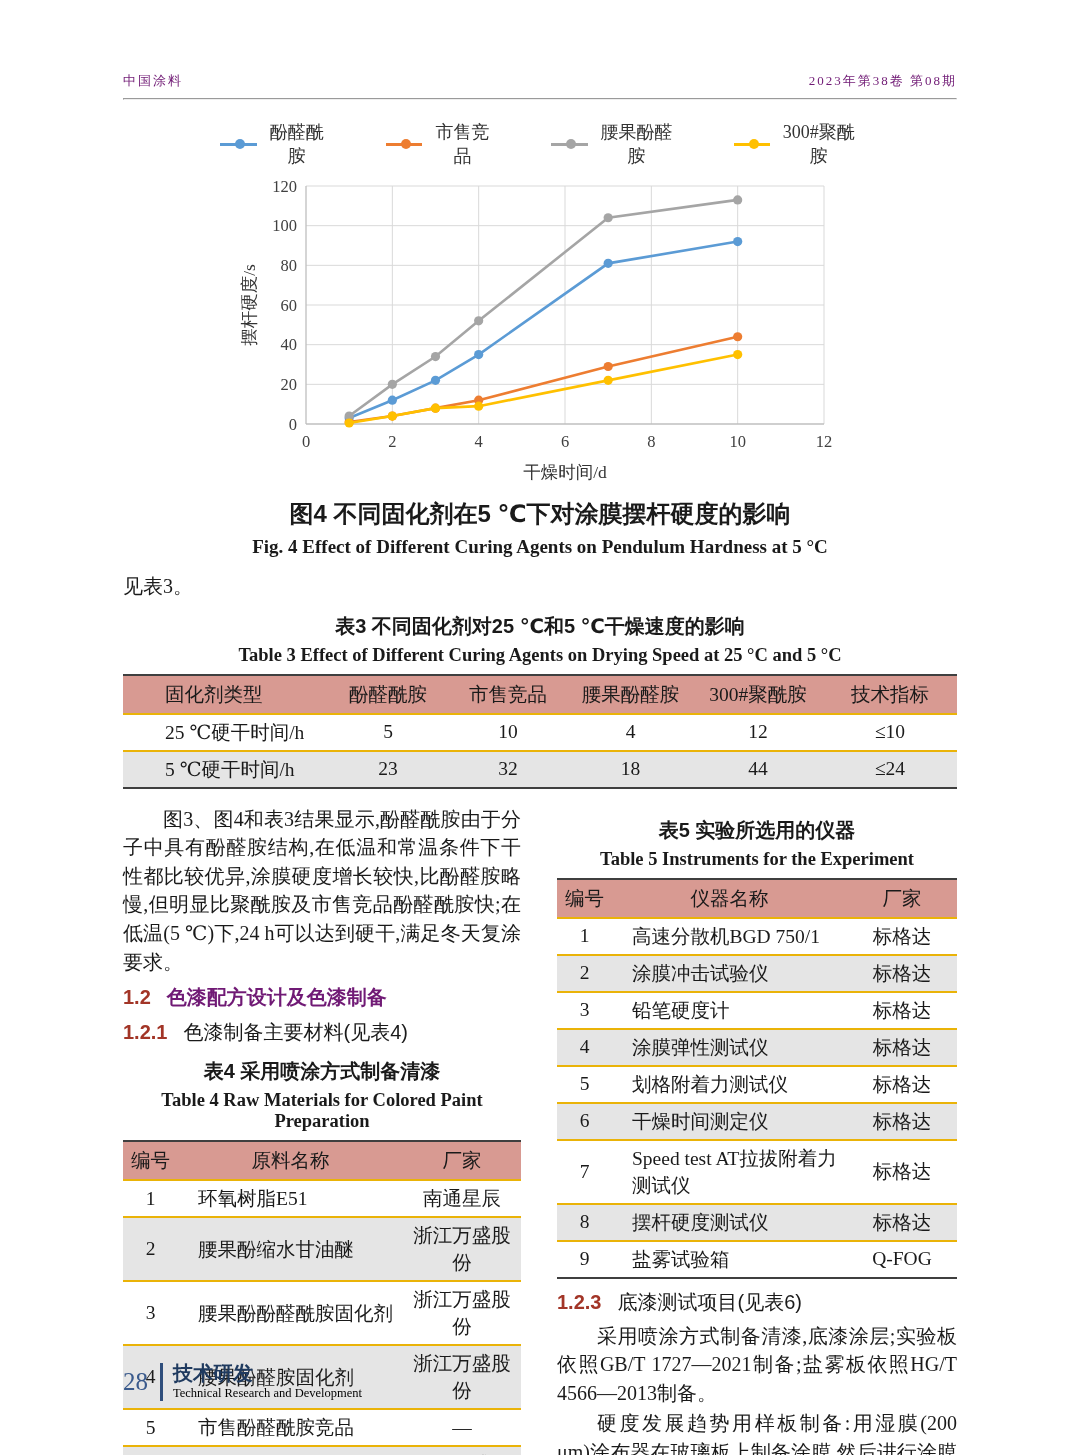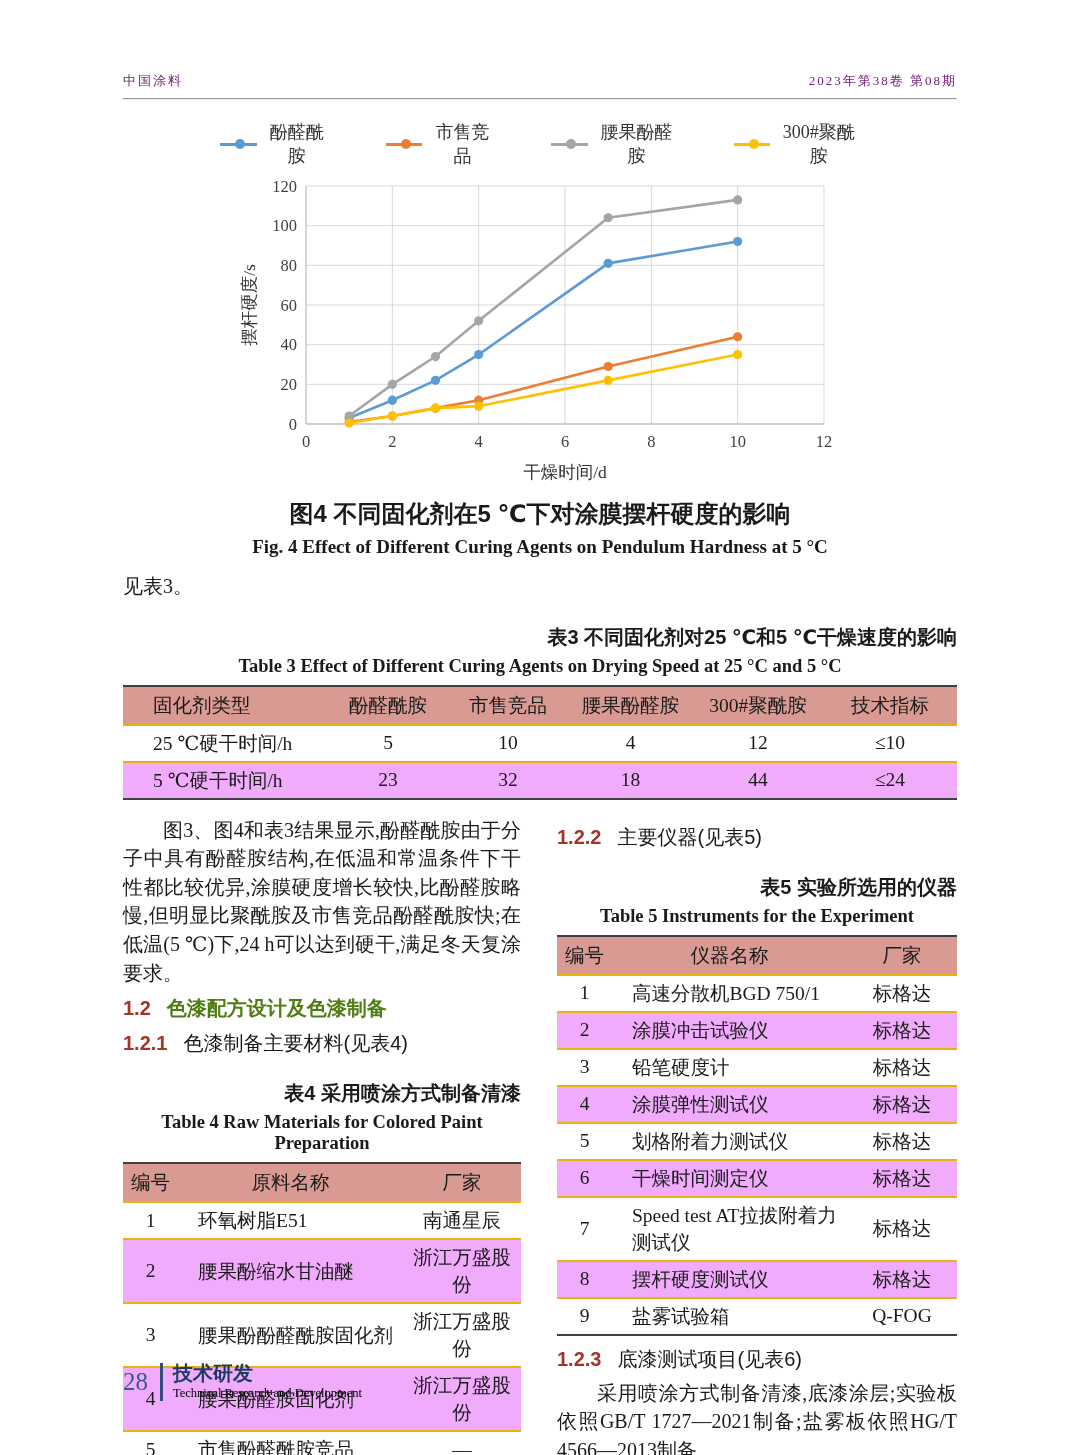--- a/index.html
+++ b/index.html
@@ -19,41 +19,41 @@
   .legend-label{font-size:18px;color:#333;}
   svg text.tick{font-family:"Liberation Serif","DejaVu Serif",serif;font-size:16.5px;fill:#404040;}
   svg text.axis-label{font-family:"Liberation Serif","DejaVu Serif",serif;font-size:17.5px;fill:#333;}
   .fig-cap-cn{font-family:"Liberation Sans","DejaVu Sans",sans-serif;font-weight:bold;font-size:24px;margin-top:10px;}
   .fig-cap-en{font-weight:bold;font-size:19px;margin-top:6px;}
   
   .para{font-size:20px;line-height:1.43;text-align:justify;margin:0;}
   .para.indent{text-indent:2em;}
   .see-t3{margin-top:14px;}
   
-  .tbl-title-cn{font-family:"Liberation Sans","DejaVu Sans",sans-serif;font-weight:bold;font-size:20px;text-align:right;margin-top:23px;}
+  .tbl-title-cn{font-family:"Liberation Sans","DejaVu Sans",sans-serif;font-weight:bold;font-size:20px;text-align:center;margin-top:12px;}
   .tbl-title-en{font-weight:bold;font-size:18.5px;text-align:center;margin:5px 0 8px;}
   
   table.data-table{border-collapse:collapse;border-top:2.5px solid #3f3f3f;border-bottom:2.5px solid #3f3f3f;
        font-size:19.5px;width:100%;}
   table.data-table thead tr{background:#d89a92;border-bottom:1.5px solid #3f3f3f;}
   table.data-table th{font-weight:normal;padding:5px 2px;text-align:center;}
   table.data-table td{padding:4px 2px;text-align:center;}
   table.data-table tbody tr{border-top:2px solid #eab308;}
-  table.data-table tbody tr.stripe{background:#f0abfc;}
-  .tbl3 th:first-child,.tbl3 td:first-child{text-align:left;padding-left:30px;}
+  table.data-table tbody tr.stripe{background:#e5e5e5;}
+  .tbl3 th:first-child,.tbl3 td:first-child{text-align:left;padding-left:42px;}
   .tbl-sm td{padding:2.5px 2px;}
   .tbl-sm th{padding:6px 2px;}
   .tbl-sm td:nth-child(2){text-align:left;padding-left:20px;}
   
   .cols{display:flex;gap:36px;margin-top:16px;}
   .col-l{width:398px;flex:none;}
   .col-r{width:400px;flex:none;}
   .sec-h{font-family:"Liberation Sans","DejaVu Sans",sans-serif;font-size:20px;margin:8px 0 6px;}
   .sec-no{color:#a23527;font-weight:bold;margin-right:16px;}
-  .sec-h.lvl2 .sec-title{color:#4d7c0f;font-weight:bold;}
+  .sec-h.lvl2 .sec-title{color:#701a75;font-weight:bold;}
   .sec-h .sec-title{color:#1a1a1a;font-weight:normal;}
   .col-r .para{margin-bottom:2px;}
   
   .pg-footer{position:absolute;left:123px;top:1362px;display:flex;align-items:center;}
   .pg-num{font-size:25px;color:#3a5a8c;margin-right:12px;}
   .pg-bar{width:3px;height:38px;background:#2f4e7c;margin-right:10px;}
   .pg-sec-cn{font-family:"Liberation Sans","DejaVu Sans",sans-serif;font-weight:bold;font-size:20px;color:#1f3a5f;line-height:1.1;}
   .pg-sec-en{font-size:12.5px;color:#000000;margin-top:2px;}
 </style>
 </head>
@@ -261,23 +261,20 @@
             <tr class="stripe">
               <td>6</td>
               <td>300#聚酰胺</td>
               <td>浙江万盛股份</td>
             </tr>
           </tbody>
         </table>
     </div>
 
     <div class="col-r">
-      <div class="sec-h">
-        <span class="sec-no">1.2.2</span><span class="sec-title">主要仪器(见表5)</span>
-      </div>
 
       <div class="tbl-title-cn">表5  实验所选用的仪器</div>
       <div class="tbl-title-en">Table 5  Instruments for the Experiment</div>
       <table class="data-table tbl-sm" data-table="tables.table5" style="margin-bottom:10px;">
         <colgroup>
             <col style="width:55px">
             <col style="width:235px">
             <col style="width:110px">
           </colgroup>
       <thead>

